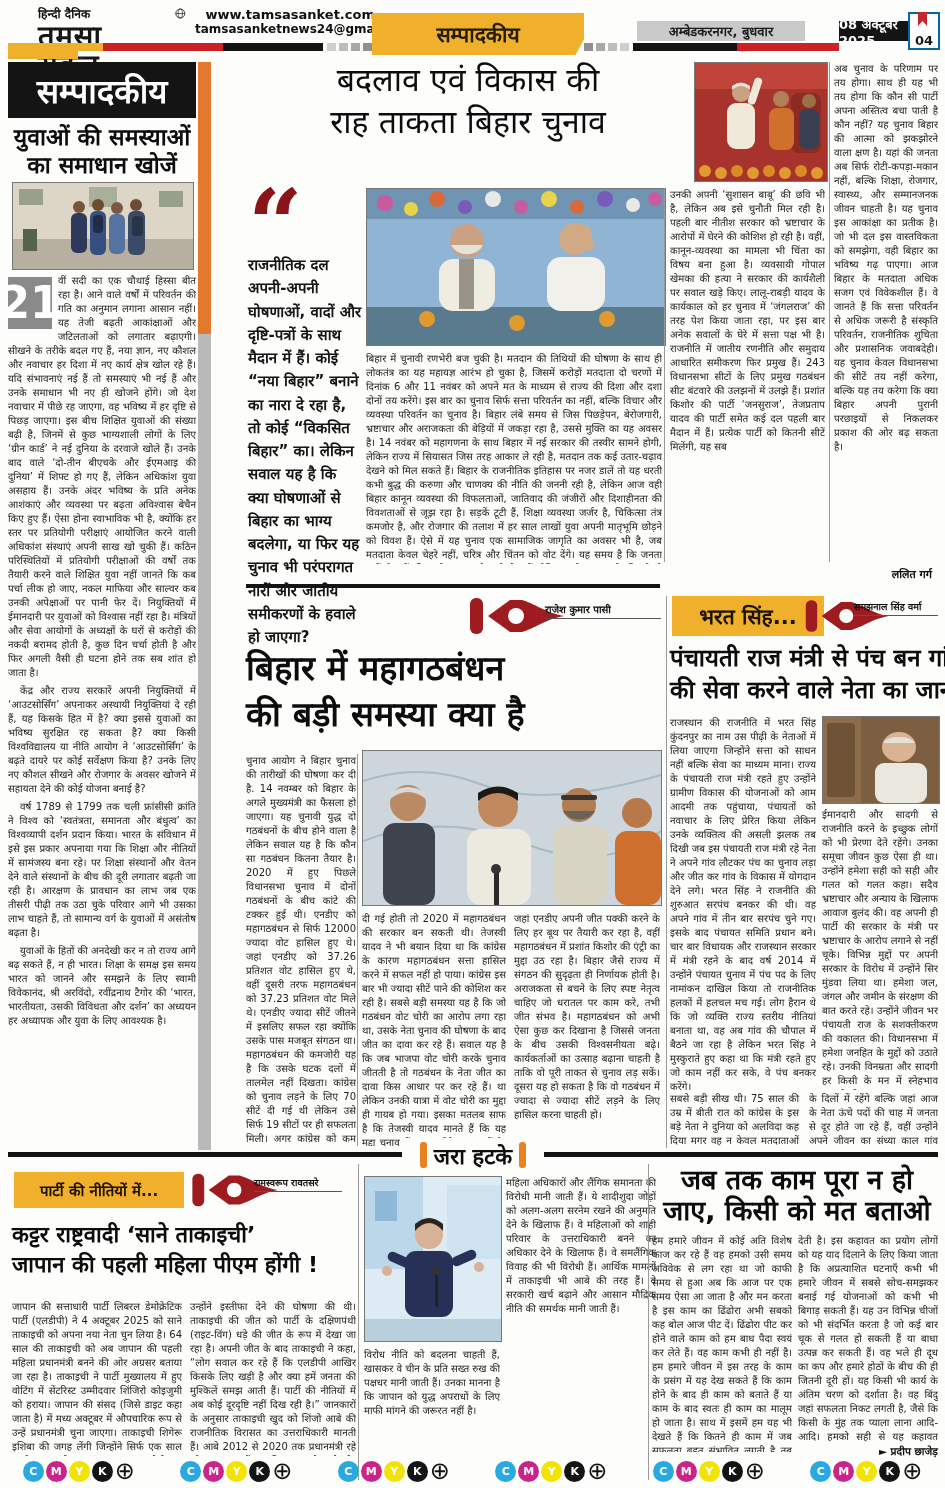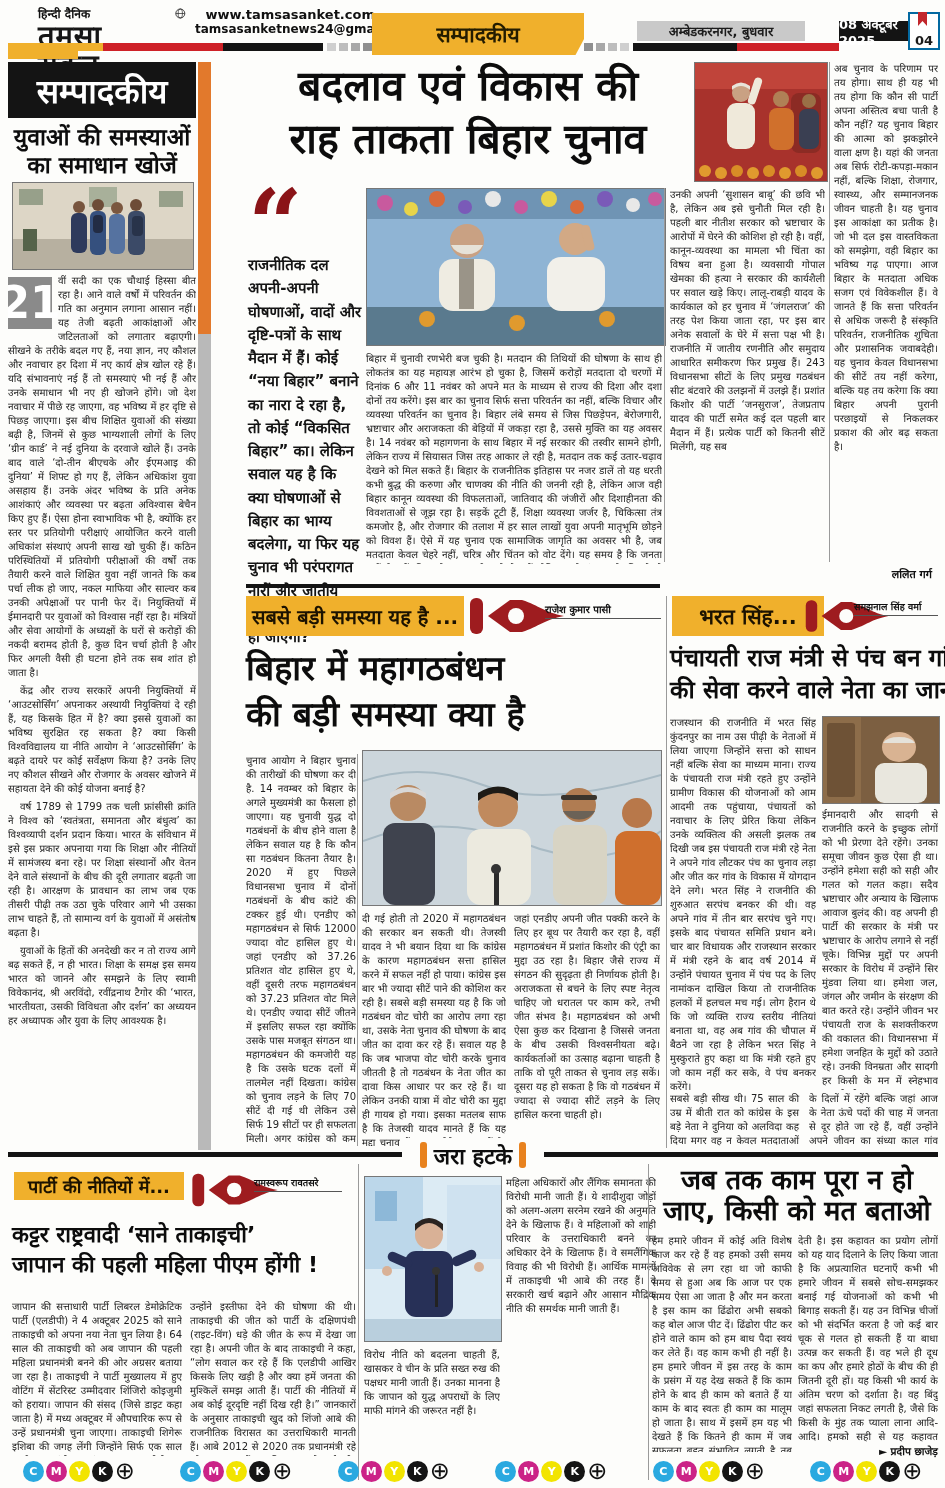--- a/index.html
+++ b/index.html
@@ -29,21 +29,21 @@
   
   .edit-banner{background:#141414;color:#fff;display:flex;align-items:center;justify-content:center;
                font-size:33px;font-weight:bold;}
   .edit-headline{font-size:23px;font-weight:bold;text-align:center;line-height:1.2;color:#0d0d0d;}
   .photo{border:1px solid #777;display:block;}
   .dropcap{float:left;width:44px;height:52px;background:#8a8a8a;color:#fff;font-size:44px;
            font-weight:bold;display:flex;align-items:center;justify-content:center;margin:3px 6px 2px 0;}
   .vbar-o{background:#e2792c;}
   .vbar-g{background:#b9b9b9;}
   
-  .lead-hl{font-size:41px;line-height:1.3;font-weight:bold;text-align:center;color:#0c0c0c;}
+  .lead-hl{font-size:32px;line-height:1.3;font-weight:normal;text-align:center;color:#0c0c0c;}
   .qmark{font-family:"DejaVu Serif",serif;font-size:95px;line-height:58px;color:#8b1418;font-weight:bold;}
   .qtext{font-size:15px;line-height:1.55;font-weight:bold;color:#141414;text-align:left;}
   .author{font-weight:bold;font-size:11px;color:#111;}
   .divider{background:#9a9a9a;}
   .rule{background:#141414;}
   
   .kicker{background:#f0b02c;display:flex;align-items:center;justify-content:center;
           font-weight:bold;color:#1c1200;}
   .pen-author{font-weight:bold;font-size:10px;color:#111;border-bottom:1.5px solid #555;padding-bottom:2px;
               display:inline-block;}
@@ -209,21 +209,20 @@
       <circle cx="240" cy="130" r="8" fill="#e09a2e"></circle>
   </svg>
   <div class="abs bt" style="left:366px;top:352px;width:296px;height:212px;">बिहार में चुनावी रणभेरी बज चुकी है। मतदान की तिथियों की घोषणा के साथ ही लोकतंत्र का यह महायज्ञ आरंभ हो चुका है, जिसमें करोड़ों मतदाता दो चरणों में दिनांक 6 और 11 नवंबर को अपने मत के माध्यम से राज्य की दिशा और दशा दोनों तय करेंगे। इस बार का चुनाव सिर्फ सत्ता परिवर्तन का नहीं, बल्कि विचार और व्यवस्था परिवर्तन का चुनाव है। बिहार लंबे समय से जिस पिछड़ेपन, बेरोजगारी, भ्रष्टाचार और अराजकता की बेड़ियों में जकड़ा रहा है, उससे मुक्ति का यह अवसर है। 14 नवंबर को महागणना के साथ बिहार में नई सरकार की तस्वीर सामने होगी, लेकिन राज्य में सियासत जिस तरह आकार ले रही है, मतदान तक कई उतार-चढ़ाव देखने को मिल सकते हैं। बिहार के राजनीतिक इतिहास पर नजर डालें तो यह धरती कभी बुद्ध की करुणा और चाणक्य की नीति की जननी रही है, लेकिन आज वही बिहार कानून व्यवस्था की विफलताओं, जातिवाद की जंजीरों और दिशाहीनता की विवशताओं से जूझ रहा है। सड़कें टूटी हैं, शिक्षा व्यवस्था जर्जर है, चिकित्सा तंत्र कमजोर है, और रोजगार की तलाश में हर साल लाखों युवा अपनी मातृभूमि छोड़ने को विवश हैं। ऐसे में यह चुनाव एक सामाजिक जागृति का अवसर भी है, जब मतदाता केवल चेहरे नहीं, चरित्र और चिंतन को वोट देंगे। यह समय है कि जनता दलों से नहीं, दिशा से जुड़ाव करे, नारे से नहीं, नैतिकता से संवाद करे। पिछले दो दशकों से नीतीश कुमार बिहार का चेहरा बने हुए हैं और यह चुनाव भी अलग होता नहीं दिख रहा। मूल सवाल यही है कि क्या नीतीश को एक और मौका जनता देगी? राज्य में एनडीए ने उन्हें आगे कर रखा है और महागठबंधन से सीधी टक्कर मिल रही है। 2005 से नीतीश कुमार बीच के कुछ समय को छोड़ कर सत्ता पर काबिज हैं। इस दौरान उन्होंने 9 बार शपथ ली और कई बार पाला बदला। गठबंधन के साथी बदलते रहने और कम सीटों के बावजूद मुख्यमंत्री वही बने। इसके पीछे</div>
   <div class="abs divider" style="left:664px;top:188px;width:1px;height:374px;"></div>
   <div class="abs bt" style="left:670px;top:188px;width:155px;height:374px;">उनकी अपनी ‘सुशासन बाबू’ की छवि भी है, लेकिन अब इसे चुनौती मिल रही है। पहली बार नीतीश सरकार को भ्रष्टाचार के आरोपों में घेरने की कोशिश हो रही है। वहीं, कानून-व्यवस्था का मामला भी चिंता का विषय बना हुआ है। व्यवसायी गोपाल खेमका की हत्या ने सरकार की कार्यशैली पर सवाल खड़े किए। लालू-राबड़ी यादव के कार्यकाल को हर चुनाव में ‘जंगलराज’ की तरह पेश किया जाता रहा, पर इस बार अनेक सवालों के घेरे में सत्ता पक्ष भी है। राजनीति में जातीय रणनीति और समुदाय आधारित समीकरण फिर प्रमुख हैं। 243 विधानसभा सीटों के लिए प्रमुख गठबंधन सीट बंटवारे की उलझनों में उलझे हैं। प्रशांत किशोर की पार्टी ‘जनसुराज’, तेजप्रताप यादव की पार्टी समेत कई दल पहली बार मैदान में हैं। प्रत्येक पार्टी को कितनी सीटें मिलेंगी, यह सब</div>
   <div class="abs divider" style="left:829px;top:62px;width:1px;height:500px;"></div>
   <div class="abs bt" style="left:834px;top:62px;width:104px;height:500px;">अब चुनाव के परिणाम पर तय होगा। साथ ही यह भी तय होगा कि कौन सी पार्टी अपना अस्तित्व बचा पाती है कौन नहीं? यह चुनाव बिहार की आत्मा को झकझोरने वाला क्षण है। यहां की जनता अब सिर्फ रोटी-कपड़ा-मकान नहीं, बल्कि शिक्षा, रोजगार, स्वास्थ्य, और सम्मानजनक जीवन चाहती है। यह चुनाव इस आकांक्षा का प्रतीक है। जो भी दल इस वास्तविकता को समझेगा, वही बिहार का भविष्य गढ़ पाएगा। आज बिहार के मतदाता अधिक सजग एवं विवेकशील हैं। वे जानते हैं कि सत्ता परिवर्तन से अधिक जरूरी है संस्कृति परिवर्तन, राजनीतिक शुचिता और प्रशासनिक जवाबदेही। यह चुनाव केवल विधानसभा की सीटें तय नहीं करेगा, बल्कि यह तय करेगा कि क्या बिहार अपनी पुरानी परछाइयों से निकलकर प्रकाश की ओर बढ़ सकता है।</div>
   <div class="abs author" style="left:770px;top:566px;width:162px;text-align:right;">ललित गर्ग</div>
 
   <div class="abs rule" style="left:246px;top:584px;width:414px;height:4px;"></div>
-  <div class="abs kicker" style="left:246px;top:596px;width:218px;height:40px;font-size:20px;">सबसे बड़ी समस्या यह है ...</div>
   <svg class="abs" style="left:468px;top:594px;" width="100" height="44" viewBox="0 0 100 44">
     <rect x="2" y="4" width="13" height="36" rx="6" fill="#9e1c1f"></rect>
     <path d="M20 22 L42 6 L54 6 C72 12 76 18 96 22 C76 26 72 32 54 38 L42 38 Z" fill="#9e1c1f"></path>
     <circle cx="48" cy="22" r="8" fill="#fdfdfb"></circle>
   </svg>
   <span class="abs pen-author" style="left:545px;top:602px;width:116px;">राजेश कुमार पासी</span>
   <div class="abs mid-hl" style="left:246px;top:646px;width:410px;font-size:34px;">
     <div class="nowrap">बिहार में महागठबंधन</div>
     <div class="nowrap">की बड़ी समस्या क्या है</div>
   </div>
@@ -283,21 +282,21 @@
   <div class="abs bt" style="left:822px;top:808px;width:116px;height:282px;">ईमानदारी और सादगी से राजनीति करने के इच्छुक लोगों को भी प्रेरणा देते रहेंगे। उनका समूचा जीवन कुछ ऐसा ही था। उन्होंने हमेशा सही को सही और गलत को गलत कहा। सदैव भ्रष्टाचार और अन्याय के खिलाफ आवाज बुलंद की। वह अपनी ही पार्टी की सरकार के मंत्री पर भ्रष्टाचार के आरोप लगाने से नहीं चूके। विभिन्न मुद्दों पर अपनी सरकार के विरोध में उन्होंने सिर मुंडवा लिया था। हमेशा जल, जंगल और जमीन के संरक्षण की बात करते रहे। उन्होंने जीवन भर पंचायती राज के सशक्तीकरण की वकालत की। विधानसभा में हमेशा जनहित के मुद्दों को उठाते रहे। उनकी विनम्रता और सादगी हर किसी के मन में स्नेहभाव जगाती थी।</div>
   <div class="abs bt" style="left:670px;top:1092px;width:268px;height:56px;column-count:2;column-gap:10px;">सबसे बड़ी सीख थी। 75 साल की उम्र में बीती रात को कांग्रेस के इस बड़े नेता ने दुनिया को अलविदा कह दिया मगर वह न केवल मतदाताओं के दिलों में रहेंगे बल्कि जहां आज के नेता ऊंचे पदों की चाह में जनता से दूर होते जा रहे हैं, वहीं उन्होंने अपने जीवन का संध्या काल गांव की गलियों में बिताने का निश्चय किया।</div>
 
   <div class="abs rule" style="left:8px;top:1152px;width:930px;height:5px;"></div>
   <div class="abs zh-label" style="left:402px;top:1138px;width:142px;height:34px;">
     <span class="zh-bracket"></span>
     <span class="zh-text">जरा हटके</span>
     <span class="zh-bracket"></span>
   </div>
 
-  <div class="abs kicker" style="left:14px;top:1172px;width:170px;height:28px;font-size:18px;">पार्टी की नीतियों में...</div>
+  <div class="abs kicker" style="left:14px;top:1172px;width:170px;height:36px;font-size:15px;">पार्टी की नीतियों में...</div>
   <svg class="abs" style="left:190px;top:1170px;" width="92" height="40" viewBox="0 0 100 44">
     <rect x="2" y="4" width="13" height="36" rx="6" fill="#9e1c1f"></rect>
     <path d="M20 22 L42 6 L54 6 C72 12 76 18 96 22 C76 26 72 32 54 38 L42 38 Z" fill="#9e1c1f"></path>
     <circle cx="48" cy="22" r="8" fill="#fdfdfb"></circle>
   </svg>
   <span class="abs pen-author" style="left:254px;top:1176px;width:88px;font-size:9.5px;">रामस्वरूप रावतसरे</span>
   <div class="abs mid-hl" style="left:12px;top:1220px;width:346px;font-size:22px;">
     <div class="nowrap">कट्टर राष्ट्रवादी ‘साने ताकाइची’</div>
     <div class="nowrap">जापान की पहली महिला पीएम होंगी !</div>
   </div>

